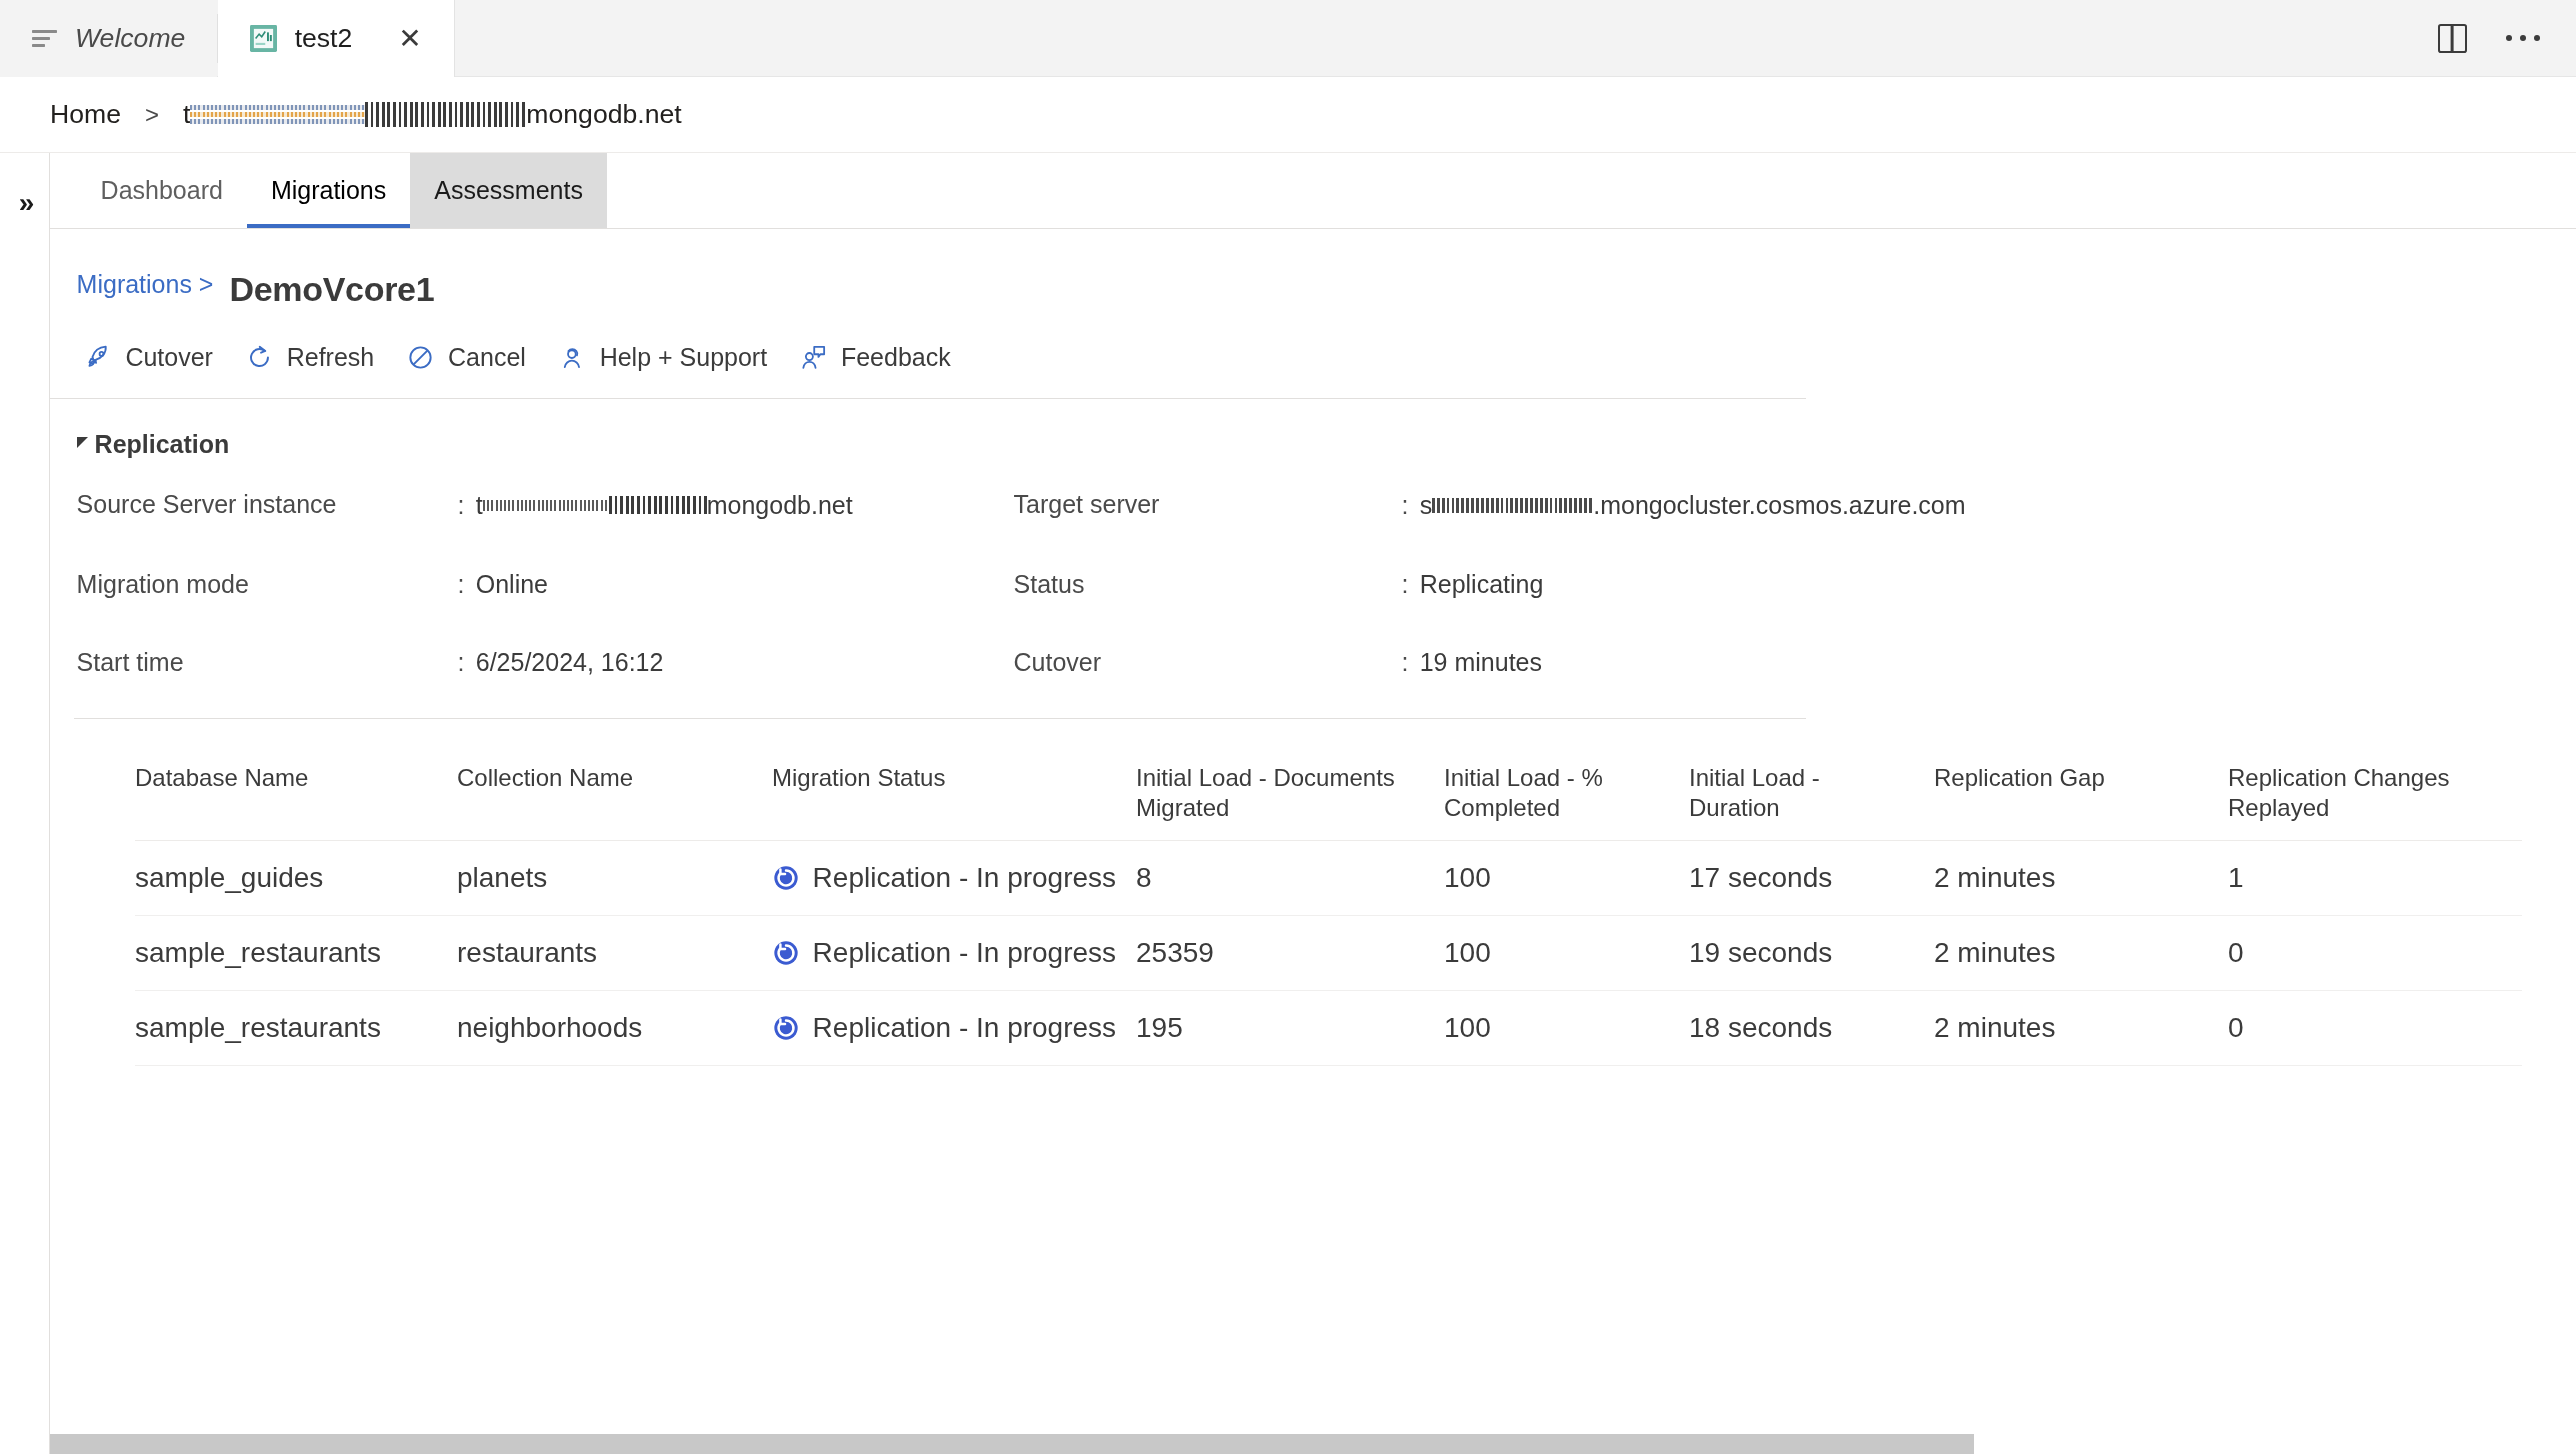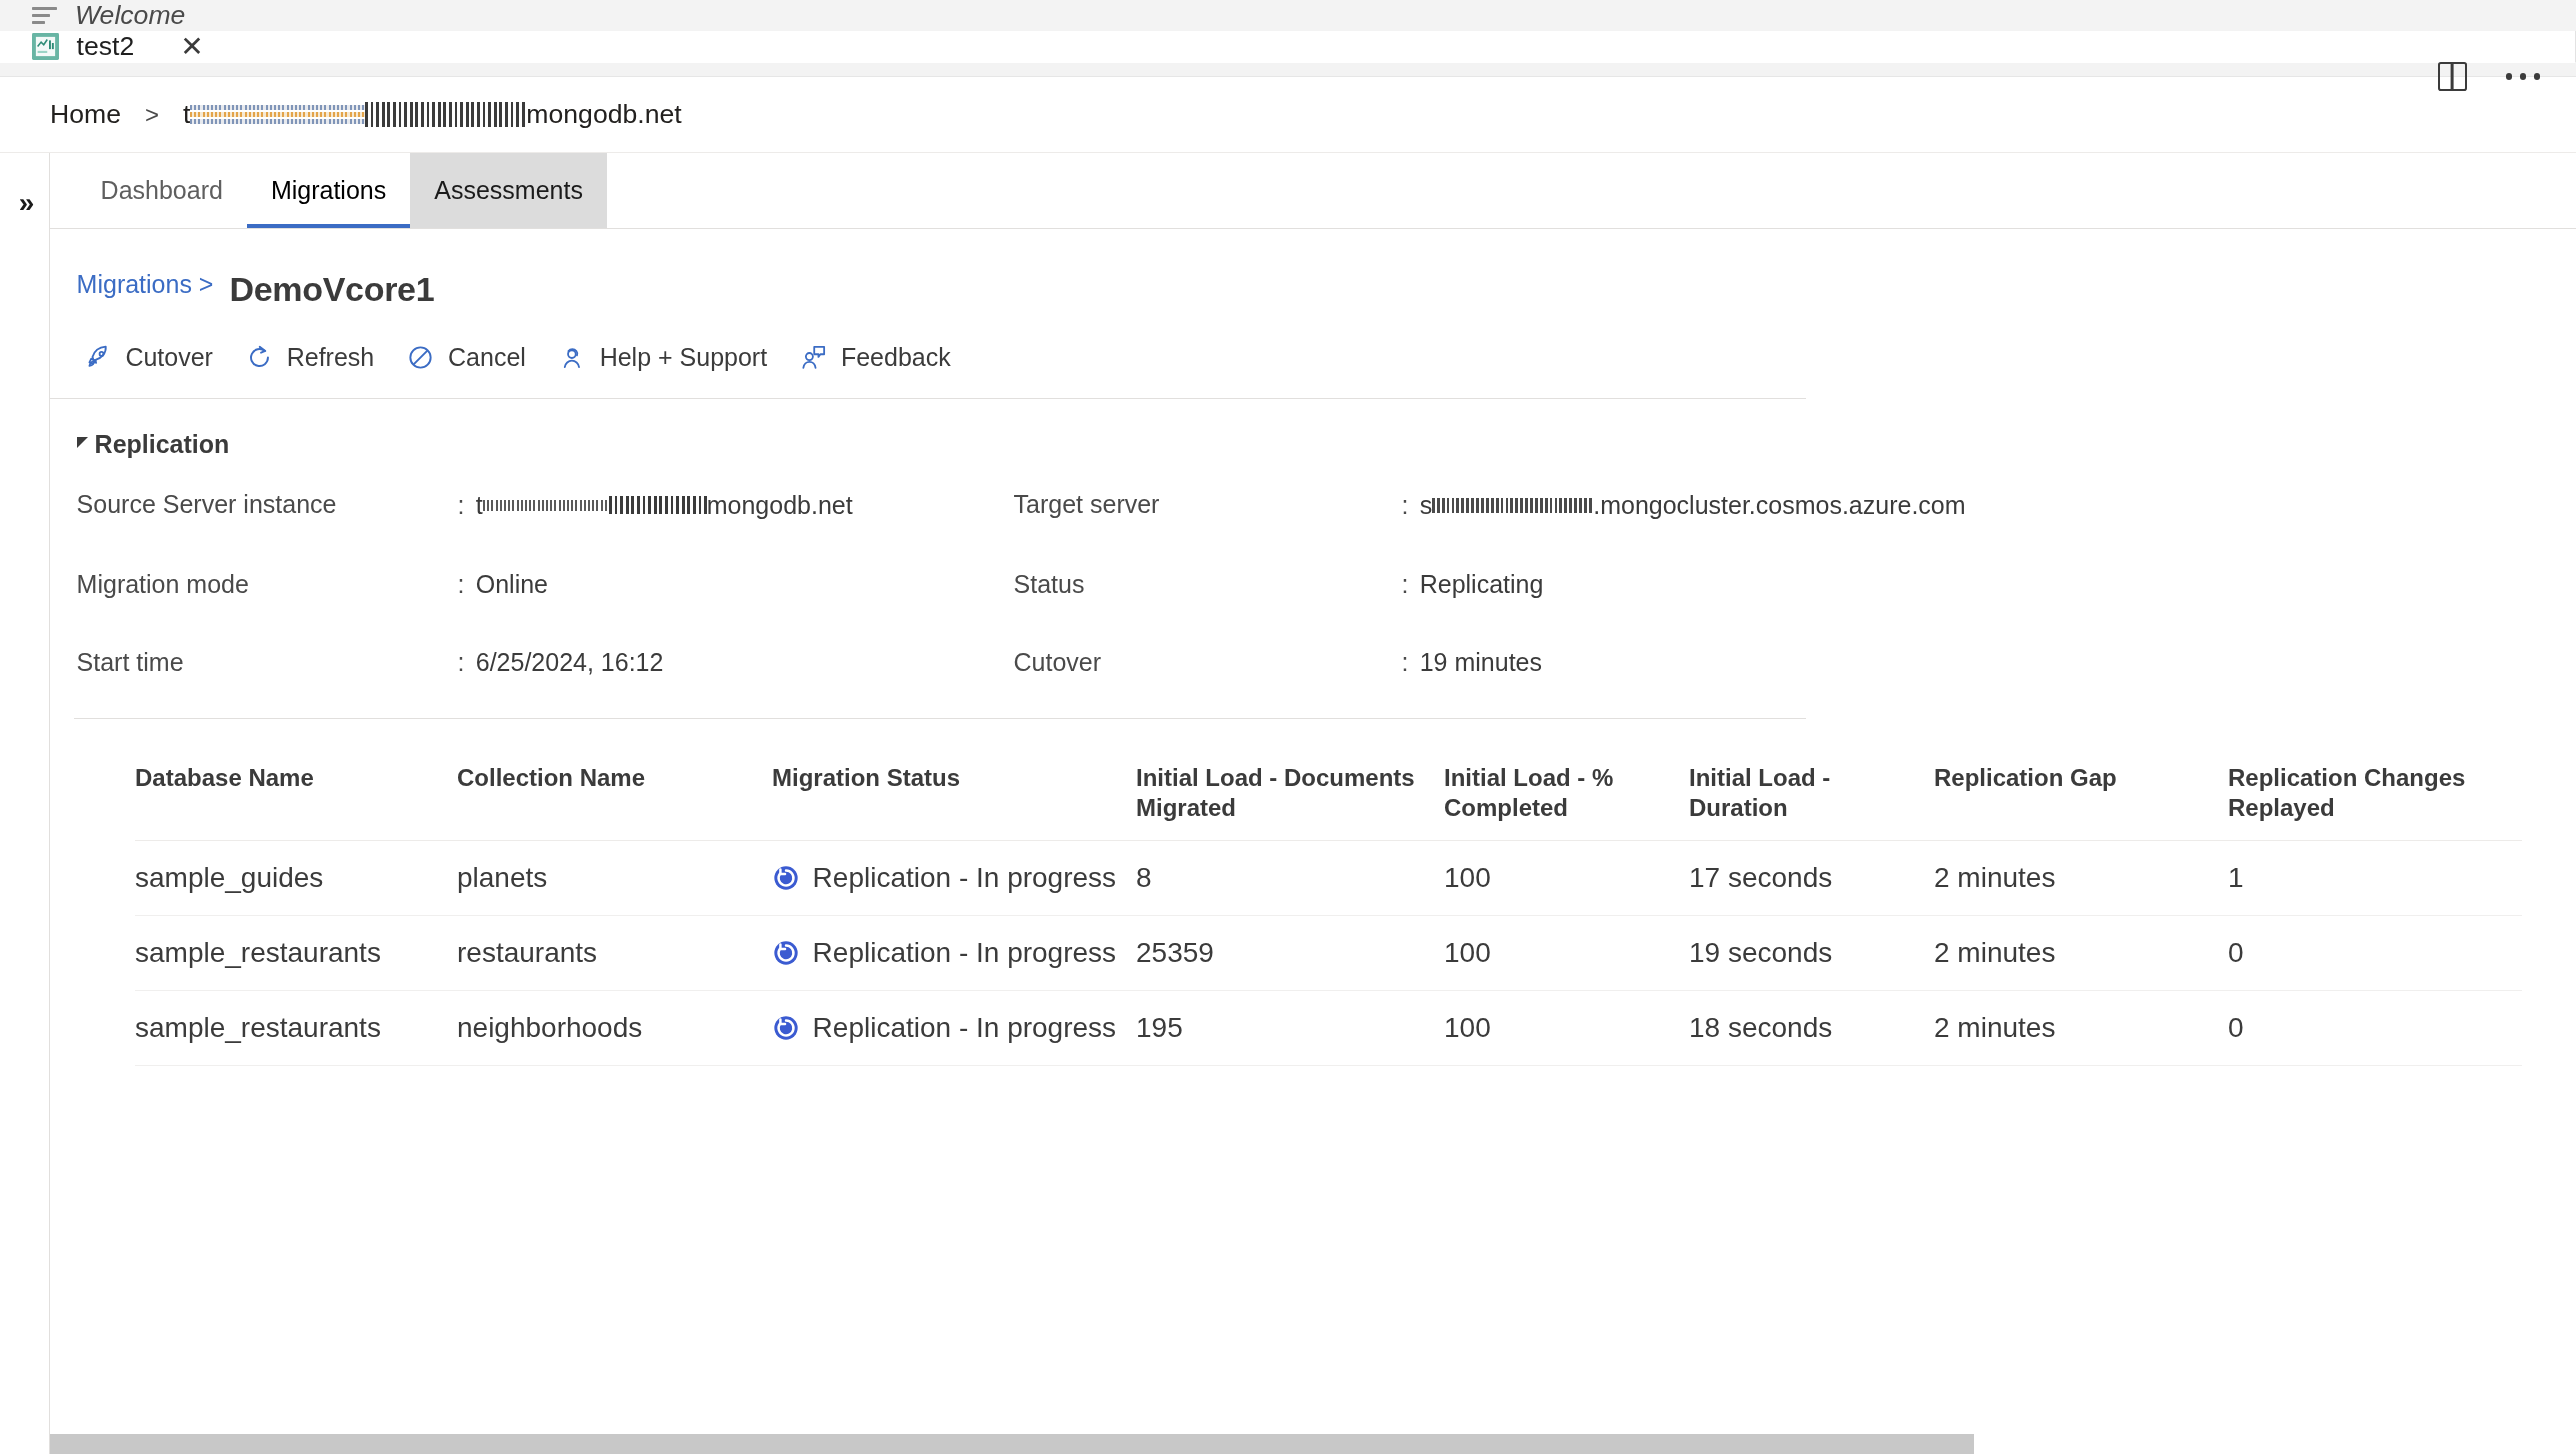--- a/index.html
+++ b/index.html
@@ -12,21 +12,20 @@
   }
 
   
   .tabstrip {
     height: 77px;
     background: #f3f3f3;
     display: flex;
     align-items: stretch;
     border-bottom: 0.7px solid #e6e6e6;
     position: relative;
-    flex-direction: column;
   }
   .tab {
     display: flex; align-items: center;
     gap: 18px;
     padding: 0 32px;
     height: 77px;
     font-size: 26.6px;
     color: #3b3b3b;
     position: relative;
     white-space: nowrap;
@@ -164,21 +163,21 @@
   .redact-target { display:inline-flex; align-items:center; height:28px; }
   .redact-target i { display:block; height:15.4px; width:161px;
      background: repeating-linear-gradient(90deg,#4a4a4a 0 2.8px,#ffffff 2.8px 4.9px); filter: blur(0.3px);}
   .redact-src i { display:block; height:11.2px; width:126px;
      background: repeating-linear-gradient(90deg,#5a5a5a 0 2.1px,#ffffff 2.1px 4.2px); filter: blur(0.3px);}
 
   
   .table-area { padding: 32px 0 0 85px; flex:1; overflow:hidden; }
   table.grid { border-collapse: collapse; width: 2379px; table-layout: fixed; }
   table.grid th {
-    font-size: 24px; color:#3b3b3b; font-weight:700; text-align:left;
+    font-size: 24px; color:#3b3b3b; font-weight:400; text-align:left;
     padding: 12.6px 19.6px 18px 0; vertical-align: top; line-height: 1.22;
     border-bottom: 0.7px solid #edebe9;
   }
   table.grid td {
     font-size: 28px; color:#3b3b3b; padding: 21px 19.6px 21px 0;
     border-bottom: 0.7px solid #f0efee; vertical-align: middle; white-space:nowrap;
   }
   .c-db { width: 322px; } .c-coll { width: 315px; }
   .c-status { width: 364px; } .c-docs { width: 308px; }
   .c-pct { width: 245px; } .c-dur { width: 245px; }

